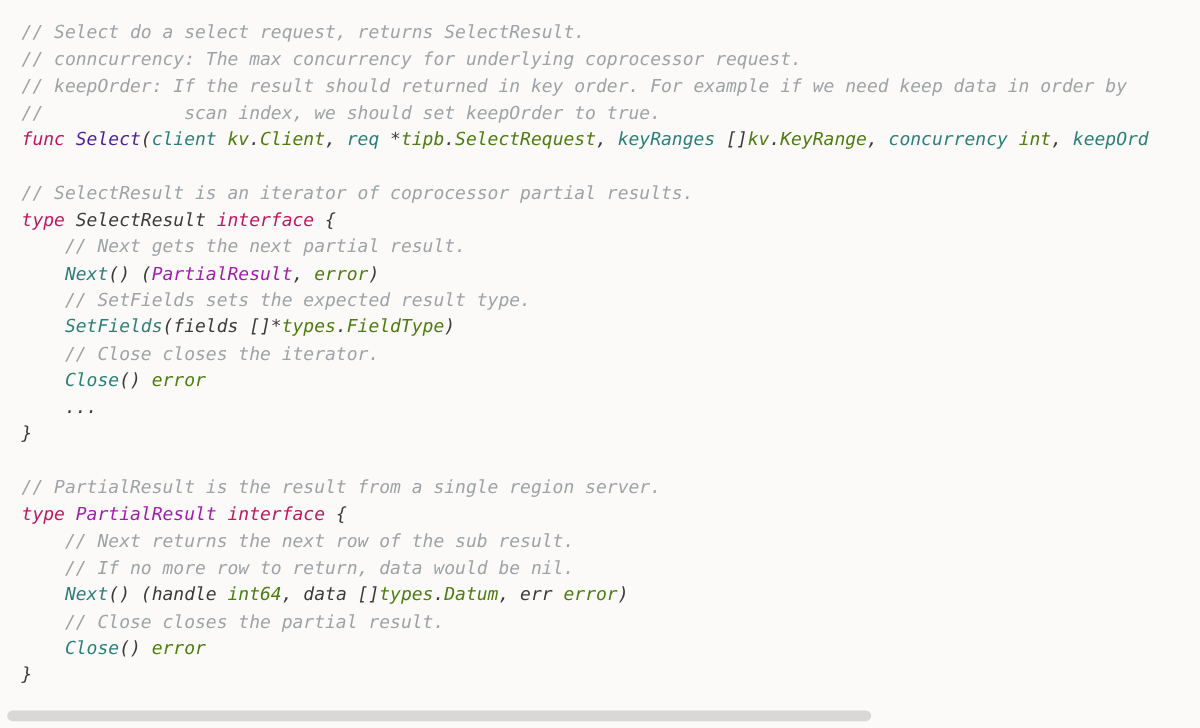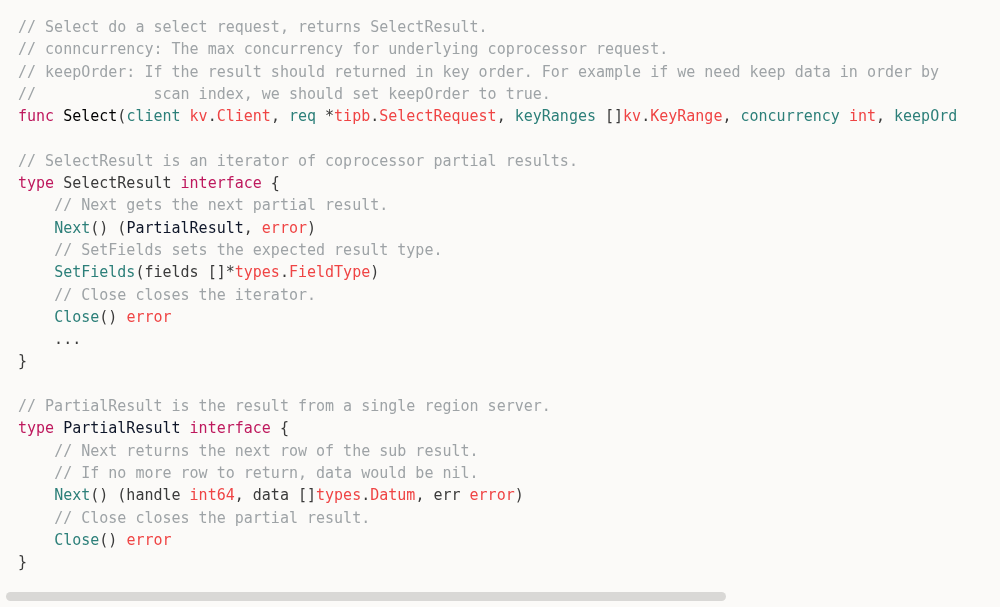--- a/index.html
+++ b/index.html
@@ -12,33 +12,34 @@
     overflow-x: hidden;
   }
   .code-viewport {
     width: 1000px;
     height: 607px;
     box-sizing: border-box;
     padding: 16px 4px 0 18px;
     position: relative;
     background: #fbfaf8;
     overflow: hidden;
+    font-style: italic;
   }
   pre.code {
     margin: 0;
     white-space: pre;
   }
   .line { display: block; height: 22.3px; }
   .cm { color: #9ea3a6; }
   .kw { color: #be185d; }
-  .fn { color: #000000; }
-  .typ { color: #0f172a; }
+  .fn { color: #4c1d95; }
+  .typ { color: #a21caf; }
   .id { color: #2c7f79; }
   .pn { color: #3a3a3a; }
-  .err { color: #ef4444; margin-top: 32px; }
+  .err { color: #4d7c0f; margin-top: 32px; }
   .scrollbar-track {
     position: absolute;
     left: 6px;
     right: 6px;
     bottom: 6px;
     height: 9px;
     border-radius: 5px;
     background: transparent;
   }
   .scrollbar-thumb {

